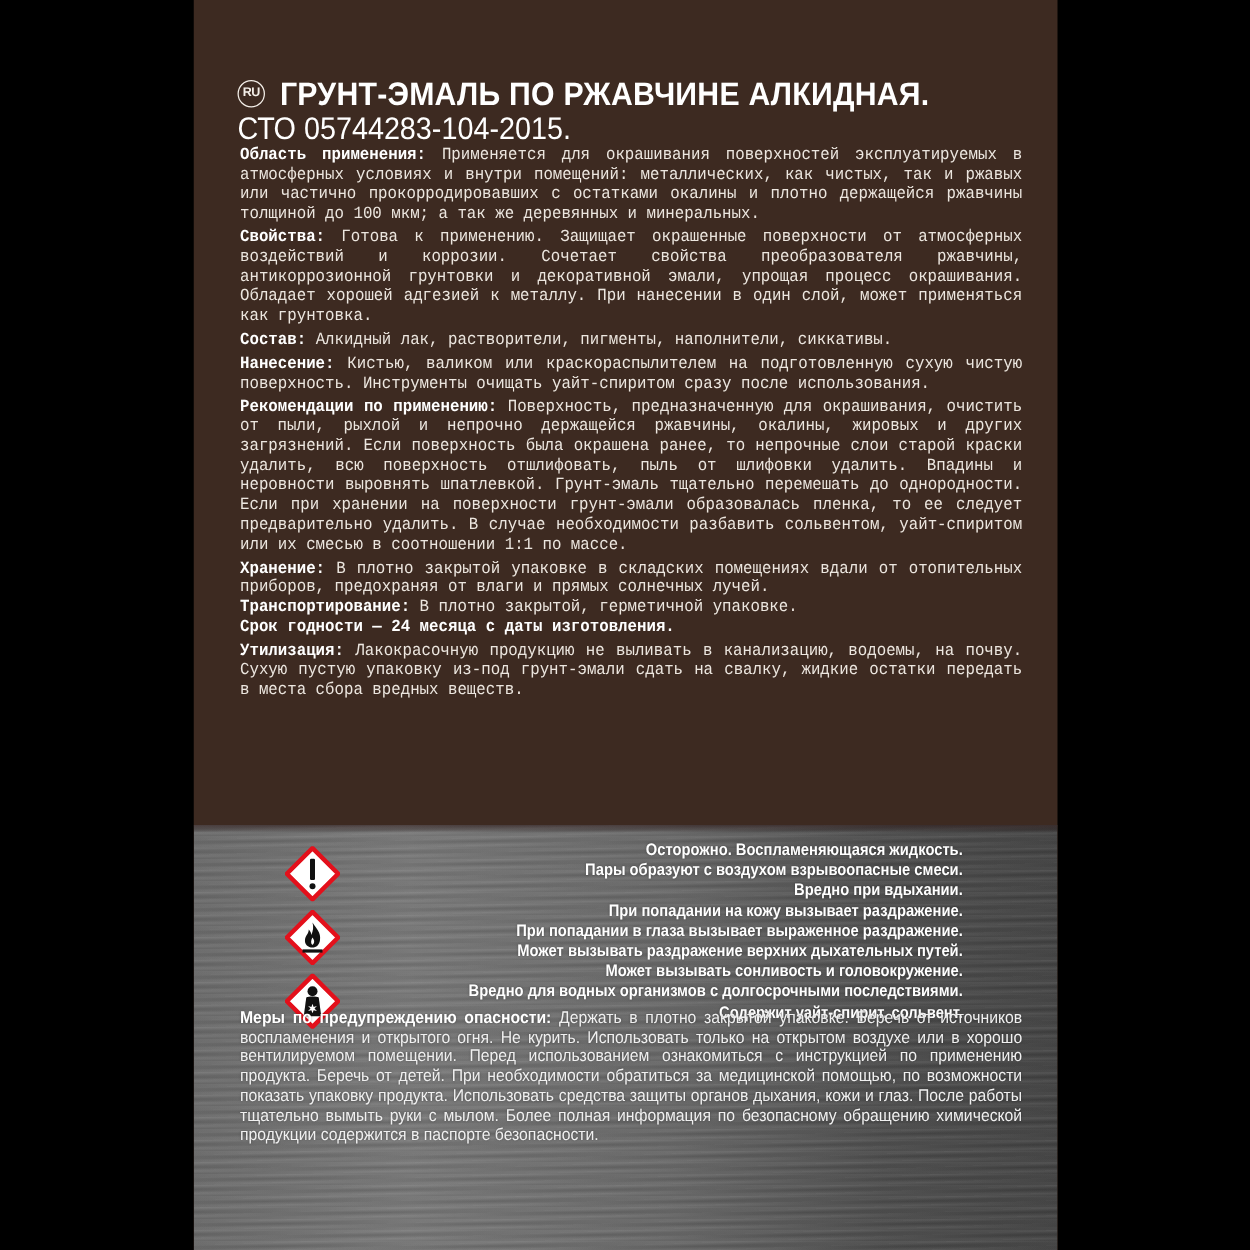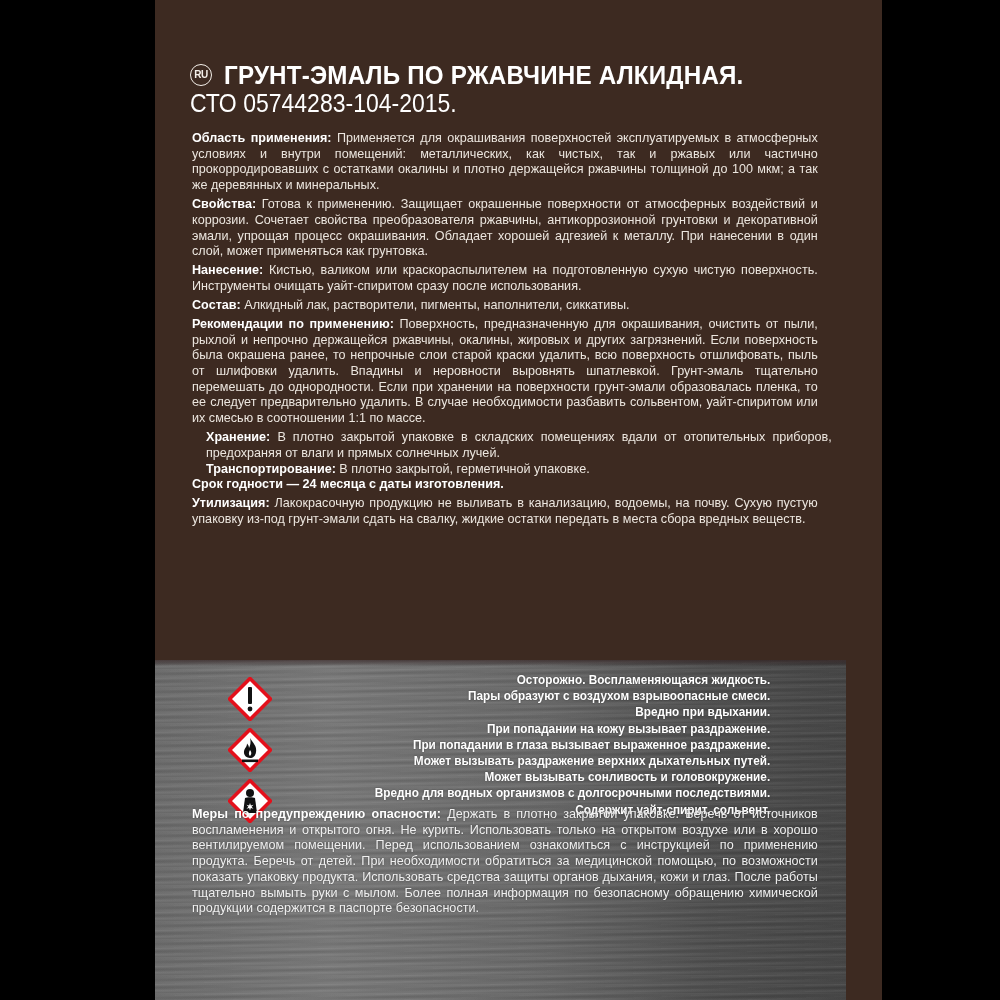--- a/index.html
+++ b/index.html
@@ -2,21 +2,21 @@
 <html><head>
 <meta charset="utf-8">
 <style>
   html, body { margin: 0; padding: 0; }
   body {
     width: 1000px; height: 1000px; background: #000; position: relative; overflow: hidden;
     font-family: "Liberation Sans", sans-serif;
   }
   .panel {
     position: absolute; left: 155px; top: 0; width: 691px; height: 1000px;
-    background: #3d2a21; overflow: hidden; padding-left: 36px;
+    background: #3d2a21; overflow: hidden;
   }
   .gray {
     position: absolute; left: 0; top: 660px; width: 691px; height: 340px;
     background:
       repeating-linear-gradient(180deg, rgba(255,255,255,0.05) 0px, rgba(255,255,255,0.0) 2px, rgba(0,0,0,0.07) 4px, rgba(255,255,255,0.03) 7px, rgba(0,0,0,0.0) 9px),
       repeating-linear-gradient(178deg, rgba(255,255,255,0.04) 0px, rgba(0,0,0,0.06) 3px, rgba(255,255,255,0.02) 6px),
       linear-gradient(90deg, #6d6d6d 0%, #7a7a7a 25%, #6a6a6a 55%, #4f4f4f 80%, #454545 100%);
   }
   .gray::after {
     content: ""; position: absolute; left: 0; right: 0; top: 0; height: 6px;
@@ -32,27 +32,27 @@
   }
   .title {
     display: inline-block; font-weight: bold; font-size: 26px; color: #ffffff; line-height: 30px;
     margin-left: 8px; transform: scaleX(0.93); transform-origin: left center; letter-spacing: 0.2px;
   }
   .std {
     position: absolute; top: 89px; left: -2px; font-size: 25px; color: #ffffff; line-height: 28px;
     transform: scaleX(0.92); transform-origin: left center; white-space: nowrap;
   }
 
-  .body { position: absolute; top: 130px; left: 0; width: 626px; }
+  .body { position: absolute; top: 117px; left: 0; width: 626px; font-family: Liberation Mono, monospace; }
   .para {
     font-size: 13.6px; line-height: 15.7px; text-align: justify; text-align-last: left;
     margin-bottom: 3.3px; color: #ece6df;
   }
   .para b { color: #ffffff; font-weight: bold; }
-  .para.tight { margin-bottom: 0px; margin-left: 14px; }
+  .para.tight { margin-bottom: 0px; }
   .para.strong { font-weight: bold; color: #fff; }
   .cond { display: block; width: 675px; transform: scaleX(0.927); transform-origin: left top; }
 
   .hazard-block { position: absolute; top: 672px; left: 0; width: 691px; height: 150px; }
   .pict { position: absolute; left: 73px; width: 44px; height: 44px; }
   .hz-lines { position: absolute; left: 140px; top: 0; width: 540px; text-align: right; }
   .hz-line {
     font-size: 13.4px; line-height: 16.2px; font-weight: bold; color: #ffffff; white-space: nowrap;
     transform: scaleX(0.88); transform-origin: left top;
     text-shadow: 0 0 2px rgba(0,0,0,0.4);
@@ -76,24 +76,24 @@
     <div class="std">СТО 05744283-104-2015.</div>
 
     <div class="body">
       <div class="para">
           <span class="cond"><b>Область применения:</b> <span>Применяется для окрашивания поверхностей эксплуатируемых в атмосферных условиях и внутри помещений: металлических, как чистых, так и ржавых или частично прокорродировавших с остатками окалины и плотно держащейся ржавчины толщиной до 100 мкм; а так же деревянных и минеральных.</span></span>
         </div>
       <div class="para">
           <span class="cond"><b>Свойства:</b> <span>Готова к применению. Защищает окрашенные поверхности от атмосферных воздействий и коррозии. Сочетает свойства преобразователя ржавчины, антикоррозионной грунтовки и декоративной эмали, упрощая процесс окрашивания. Обладает хорошей адгезией к металлу. При нанесении в один слой, может применяться как грунтовка.</span></span>
         </div>
       <div class="para">
-          <span class="cond"><b>Нанесение:</b> <span>Кистью, валиком или краскораспылителем на подготовленную сухую чистую поверхность. Инструменты очищать уайт-спиритом сразу после использования.</span></span>
+          <span class="cond"><b>Состав:</b> <span>Алкидный лак, растворители, пигменты, наполнители, сиккативы.</span></span>
         </div>
       <div class="para">
-          <span class="cond"><b>Состав:</b> <span>Алкидный лак, растворители, пигменты, наполнители, сиккативы.</span></span>
+          <span class="cond"><b>Нанесение:</b> <span>Кистью, валиком или краскораспылителем на подготовленную сухую чистую поверхность. Инструменты очищать уайт-спиритом сразу после использования.</span></span>
         </div>
       <div class="para">
           <span class="cond"><b>Рекомендации по применению:</b> <span>Поверхность, предназначенную для окрашивания, очистить от пыли, рыхлой и непрочно держащейся ржавчины, окалины, жировых и других загрязнений. Если поверхность была окрашена ранее, то непрочные слои старой краски удалить, всю поверхность отшлифовать, пыль от шлифовки удалить. Впадины и неровности выровнять шпатлевкой. Грунт-эмаль тщательно перемешать до однородности. Если при хранении на поверхности грунт-эмали образовалась пленка, то ее следует предварительно удалить. В случае необходимости разбавить сольвентом, уайт-спиритом или их смесью в соотношении 1:1 по массе.</span></span>
         </div>
       <div class="para tight">
           <span class="cond"><b>Хранение:</b> <span>В плотно закрытой упаковке в складских помещениях вдали от отопительных приборов, предохраняя от влаги и прямых солнечных лучей.</span></span>
         </div>
       <div class="para tight">
           <span class="cond"><b>Транспортирование:</b> <span>В плотно закрытой, герметичной упаковке.</span></span>
         </div>

